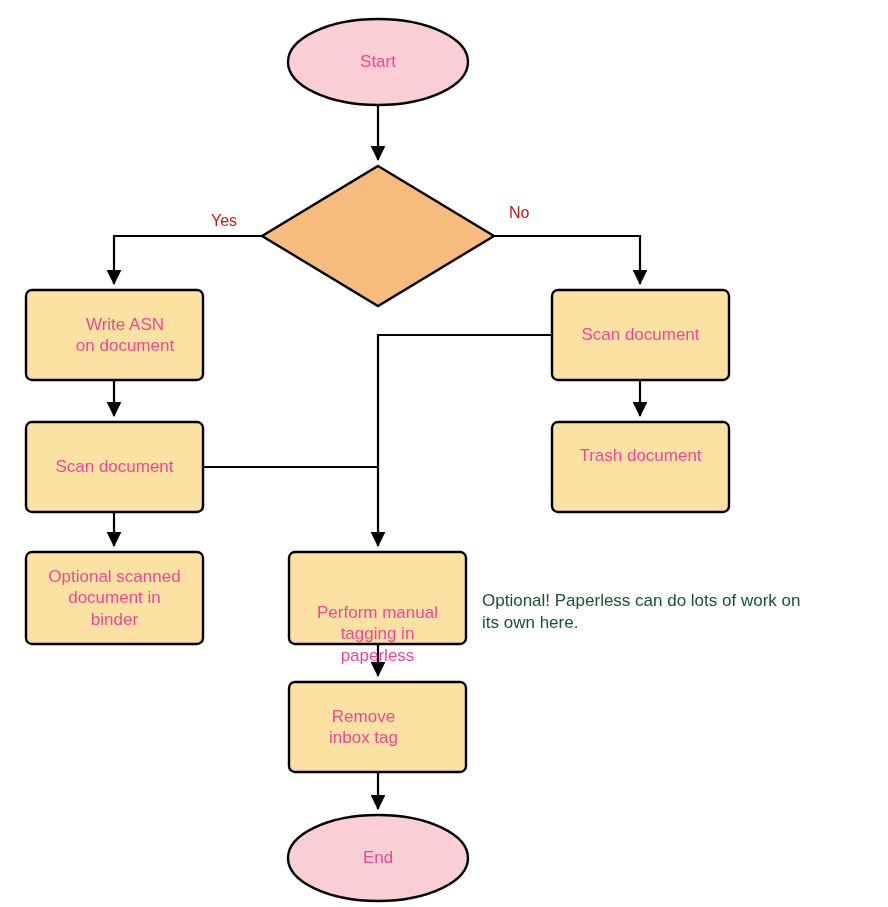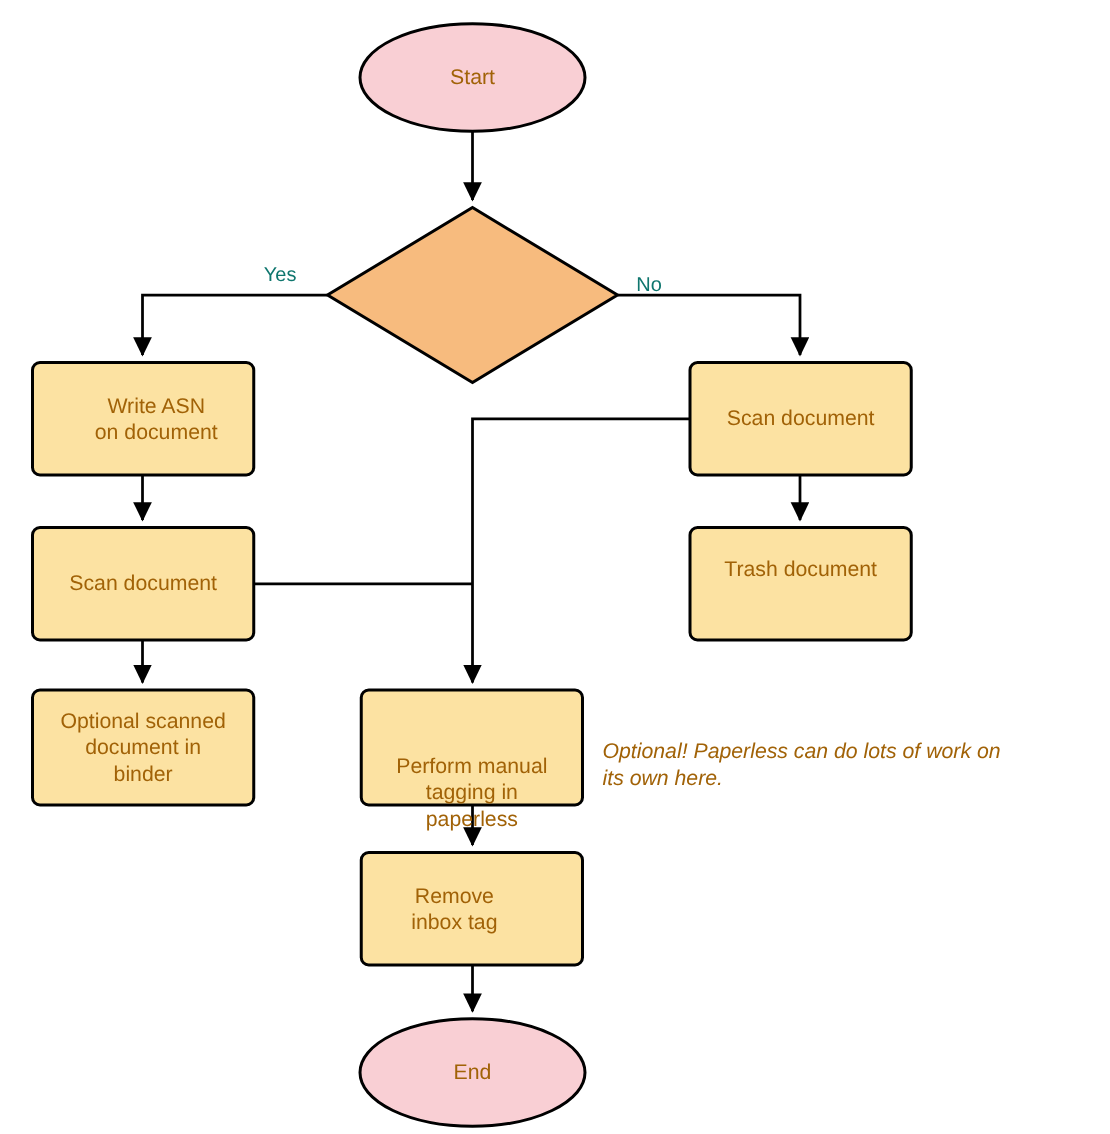--- a/index.html
+++ b/index.html
@@ -24,36 +24,35 @@
     width: 888px;
     height: 907px;
   }
   .node-label {
     position: absolute;
     display: flex;
     align-items: center;
     justify-content: center;
     text-align: center;
     font-size: 17px;
-    color: #a16207;
+    color: #ec4899;
     line-height: 1.25;
     pointer-events: none;
     white-space: pre-line;
   }
   .edge-label {
     position: absolute;
     font-size: 16px;
-    color: #0f766e;
+    color: #b91c1c;
     white-space: nowrap;
   }
   .note-text {
     position: absolute;
     font-size: 17px;
-    font-style: italic;
-    color: #a16207;
+    color: #14532d;
     line-height: 1.3;
     white-space: pre-line;
   }
 </style>
 </head>
 <body>
 
 <div id="canvas">
 
   <svg id="flow-svg" viewBox="0 0 888 907">
@@ -122,18 +121,18 @@
   <div class="node-label" style="left:289px; top:552px; width:177px; height:92px;margin-top:36px;">Perform manual
 tagging in
 paperless</div>
 
   <div class="node-label" style="left:289px; top:682px; width:149px; height:90px;">Remove
 inbox tag</div>
 
   <div class="node-label" style="left:288px; top:815px; width:180px; height:86px;text-align:center;">End</div>
 
   <div class="edge-label" style="left:211px; top:212px;">Yes</div>
-  <div class="edge-label" style="left:509px; top:220px;">No</div>
+  <div class="edge-label" style="left:509px; top:204px;">No</div>
 
   <div class="note-text" style="left:482px; top:590px; width:400px;">Optional! Paperless can do lots of work on
 its own here.</div>
 
 </div>
 
 </body></html>

